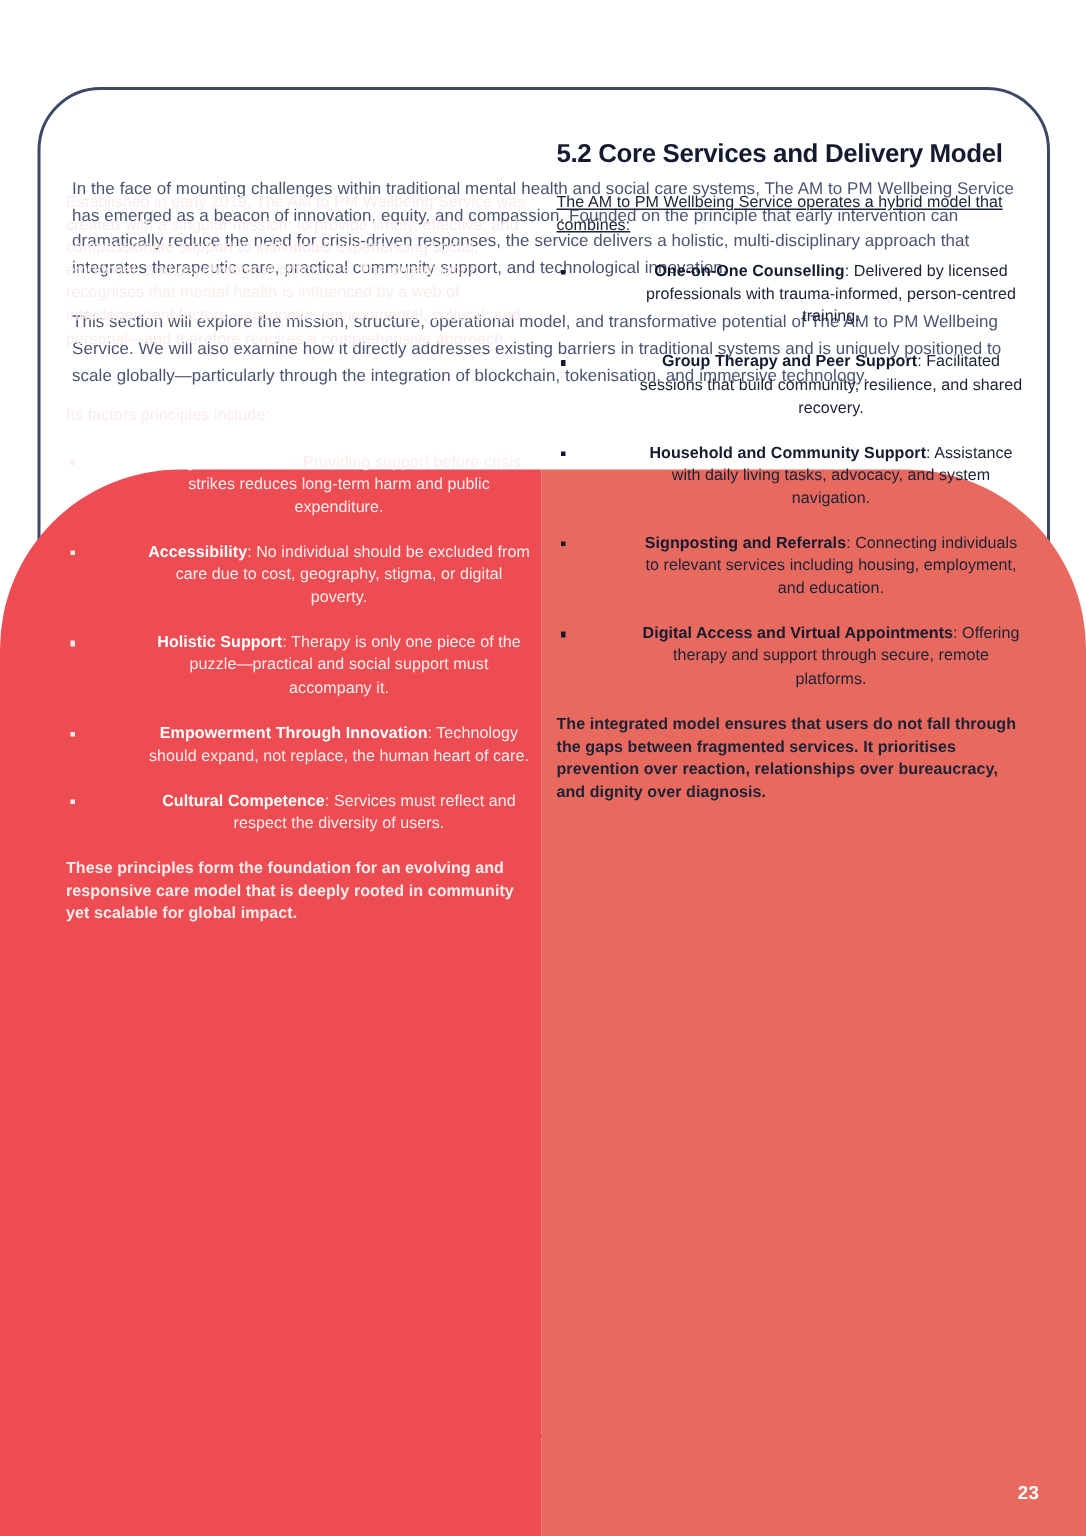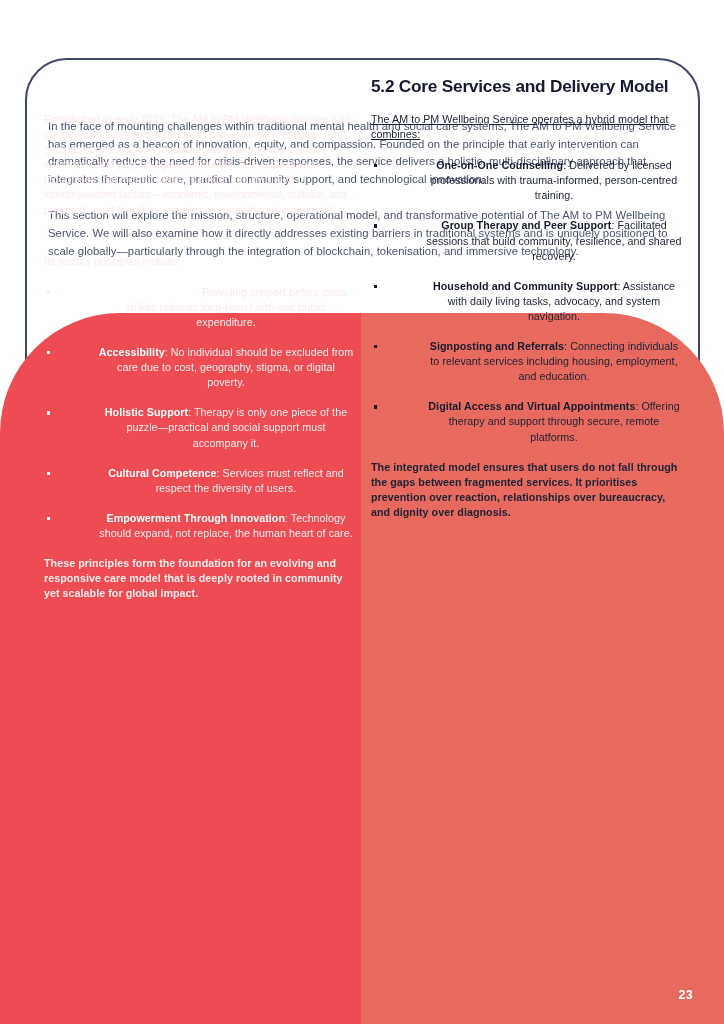--- a/index.html
+++ b/index.html
@@ -84,21 +84,21 @@
     top: 75px;
     width: 310px;
   }
   .content-right {
     left: 371px;
     top: 75px;
     width: 312px;
   }
 
   h2.section-title {
-    margin: 0 0 15px 0;
+    margin: 16px 0 15px 0;
     font-size: 17.3px;
     font-weight: bold;
     letter-spacing: -0.25px;
     line-height: 22px;
   }
   .light h2.section-title { color: #ffffff; }
   .dark  h2.section-title { color: #141a30; }
 
   p.body {
     margin: 0 0 16px 0;
@@ -182,22 +182,22 @@
 
   <div class="content content-left light">
     <h2 class="section-title">5.1 Vision and Founding Principles</h2>
     <p class="body">Established in early 2019, The AM to PM Wellbeing Service was created with a singular mission: to provide timely, effective, and compassionate support to individuals experiencing social, emotional, and psychological difficulties. The organisation recognises that mental health is influenced by a web of interdependent factors—economic, environmental, cultural, and personal—and therefore requires a comprehensive approach.</p>
     <div class="spacer-lg"></div>
     <p class="body">Its factors principles include:</p>
     <ul class="bullets">
       <li><span class="bullet-dot"></span><b>Early Intervention</b><span>: Providing support before crisis strikes reduces long-term harm and public expenditure.</span></li>
       <li><span class="bullet-dot"></span><b>Accessibility</b><span>: No individual should be excluded from care due to cost, geography, stigma, or digital poverty.</span></li>
       <li><span class="bullet-dot"></span><b>Holistic Support</b><span>: Therapy is only one piece of the puzzle—practical and social support must accompany it.</span></li>
+      <li><span class="bullet-dot"></span><b>Empowerment Through Innovation</b><span>: Technology should expand, not replace, the human heart of care.</span></li>
       <li><span class="bullet-dot"></span><b>Cultural Competence</b><span>: Services must reflect and respect the diversity of users.</span></li>
-      <li><span class="bullet-dot"></span><b>Empowerment Through Innovation</b><span>: Technology should expand, not replace, the human heart of care.</span></li>
     </ul>
     <p class="closing">These principles form the foundation for an evolving and responsive care model that is deeply rooted in community yet scalable for global impact.</p>
   </div>
 
   <div class="content content-right dark">
     <h2 class="section-title">5.2 Core Services and Delivery Model</h2>
     <p class="body">The AM to PM Wellbeing Service operates a hybrid model that combines:</p>
     <ul class="bullets">
       <li><span class="bullet-dot"></span><b>One-on-One Counselling</b><span>: Delivered by licensed professionals with trauma-informed, person-centred training.</span></li>
       <li><span class="bullet-dot"></span><b>Group Therapy and Peer Support</b><span>: Facilitated sessions that build community, resilience, and shared recovery.</span></li>

